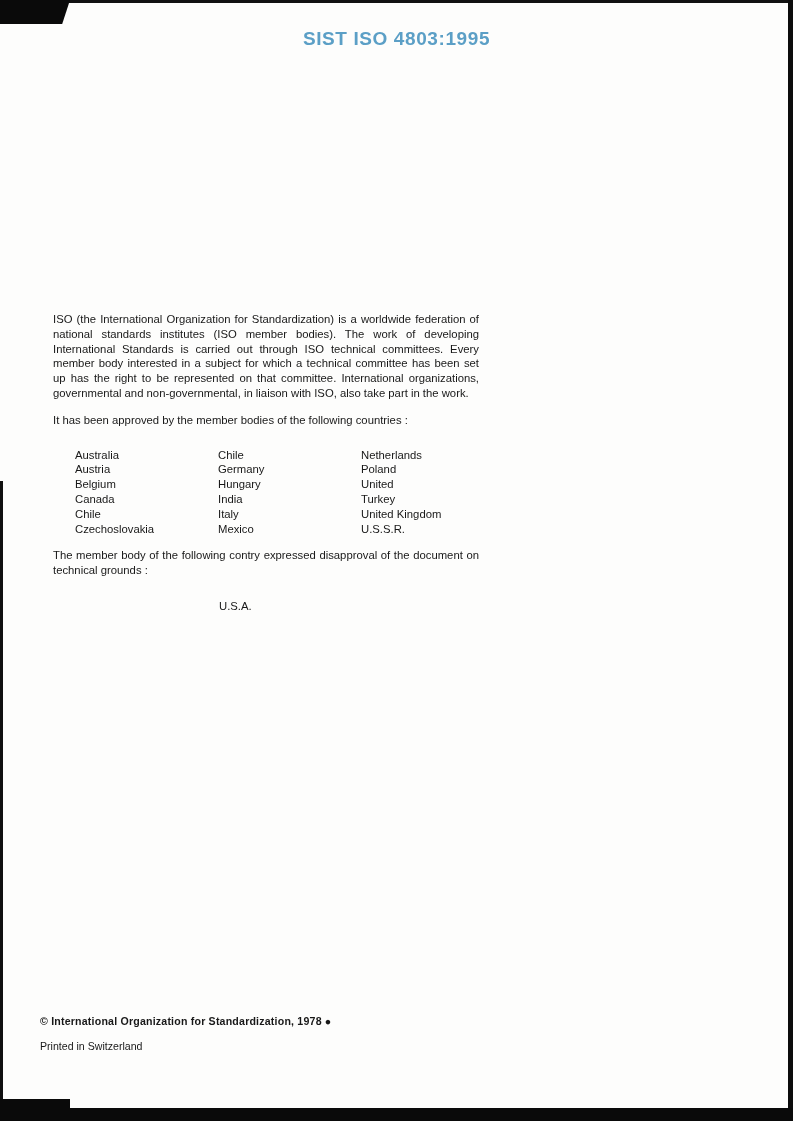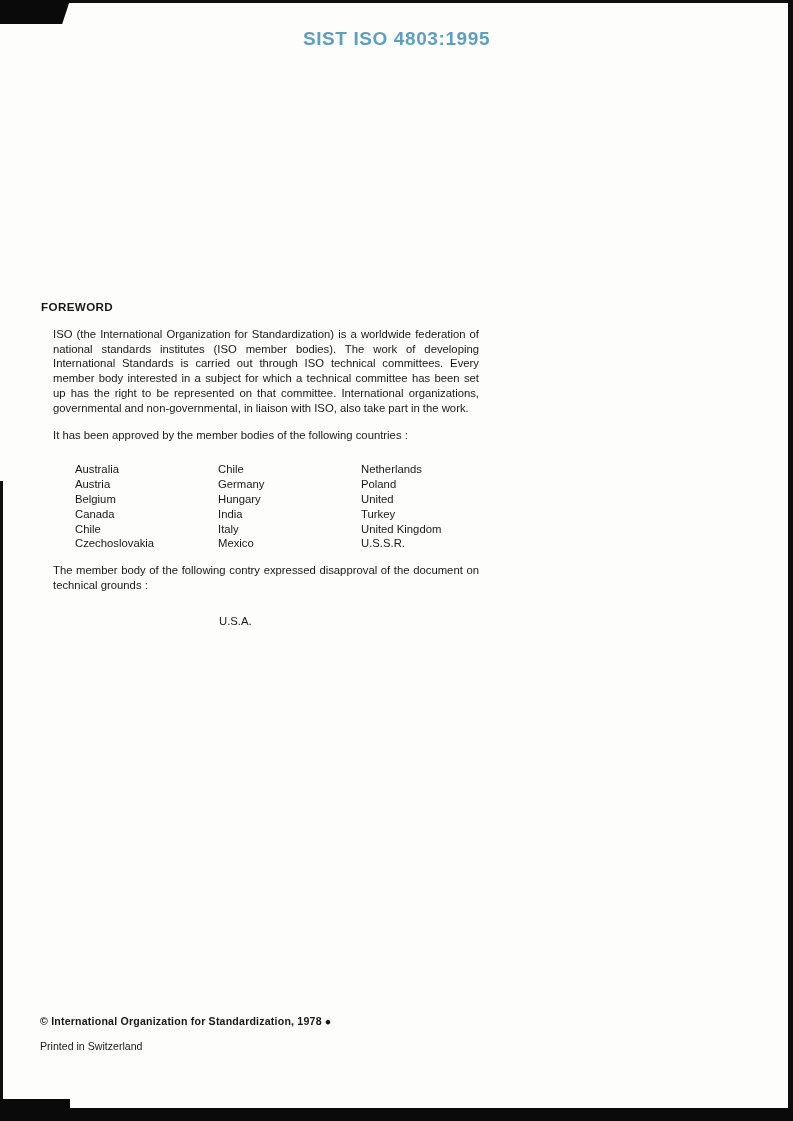--- a/index.html
+++ b/index.html
@@ -99,21 +99,20 @@
   <div class="scan-top-left"></div>
   <div class="scan-right-strip"></div>
   <div class="scan-left-strip"></div>
   <div class="scan-bottom-bar"></div>
   <div class="scan-corner-bl"></div>
 
   <div class="watermark" style="color: rgb(91, 159, 198);">SIST ISO 4803:1995</div>
 
   <div class="content">
 
-    <h1 class="heading">FOREWORD</h1>
 
     <p class="para-1">ISO (the International Organization for Standardization) is a worldwide federation of national standards institutes (ISO member bodies). The work of developing International Standards is carried out through ISO technical committees. Every member body interested in a subject for which a technical committee has been set up has the right to be represented on that committee. International organizations, governmental and non-governmental, in liaison with ISO, also take part in the work.</p>
 
 
 
     <p class="approval-intro">It has been approved by the member bodies of the following countries :</p>
 
     <div class="countries">
       <div class="country-col">
         <div>Australia</div>

